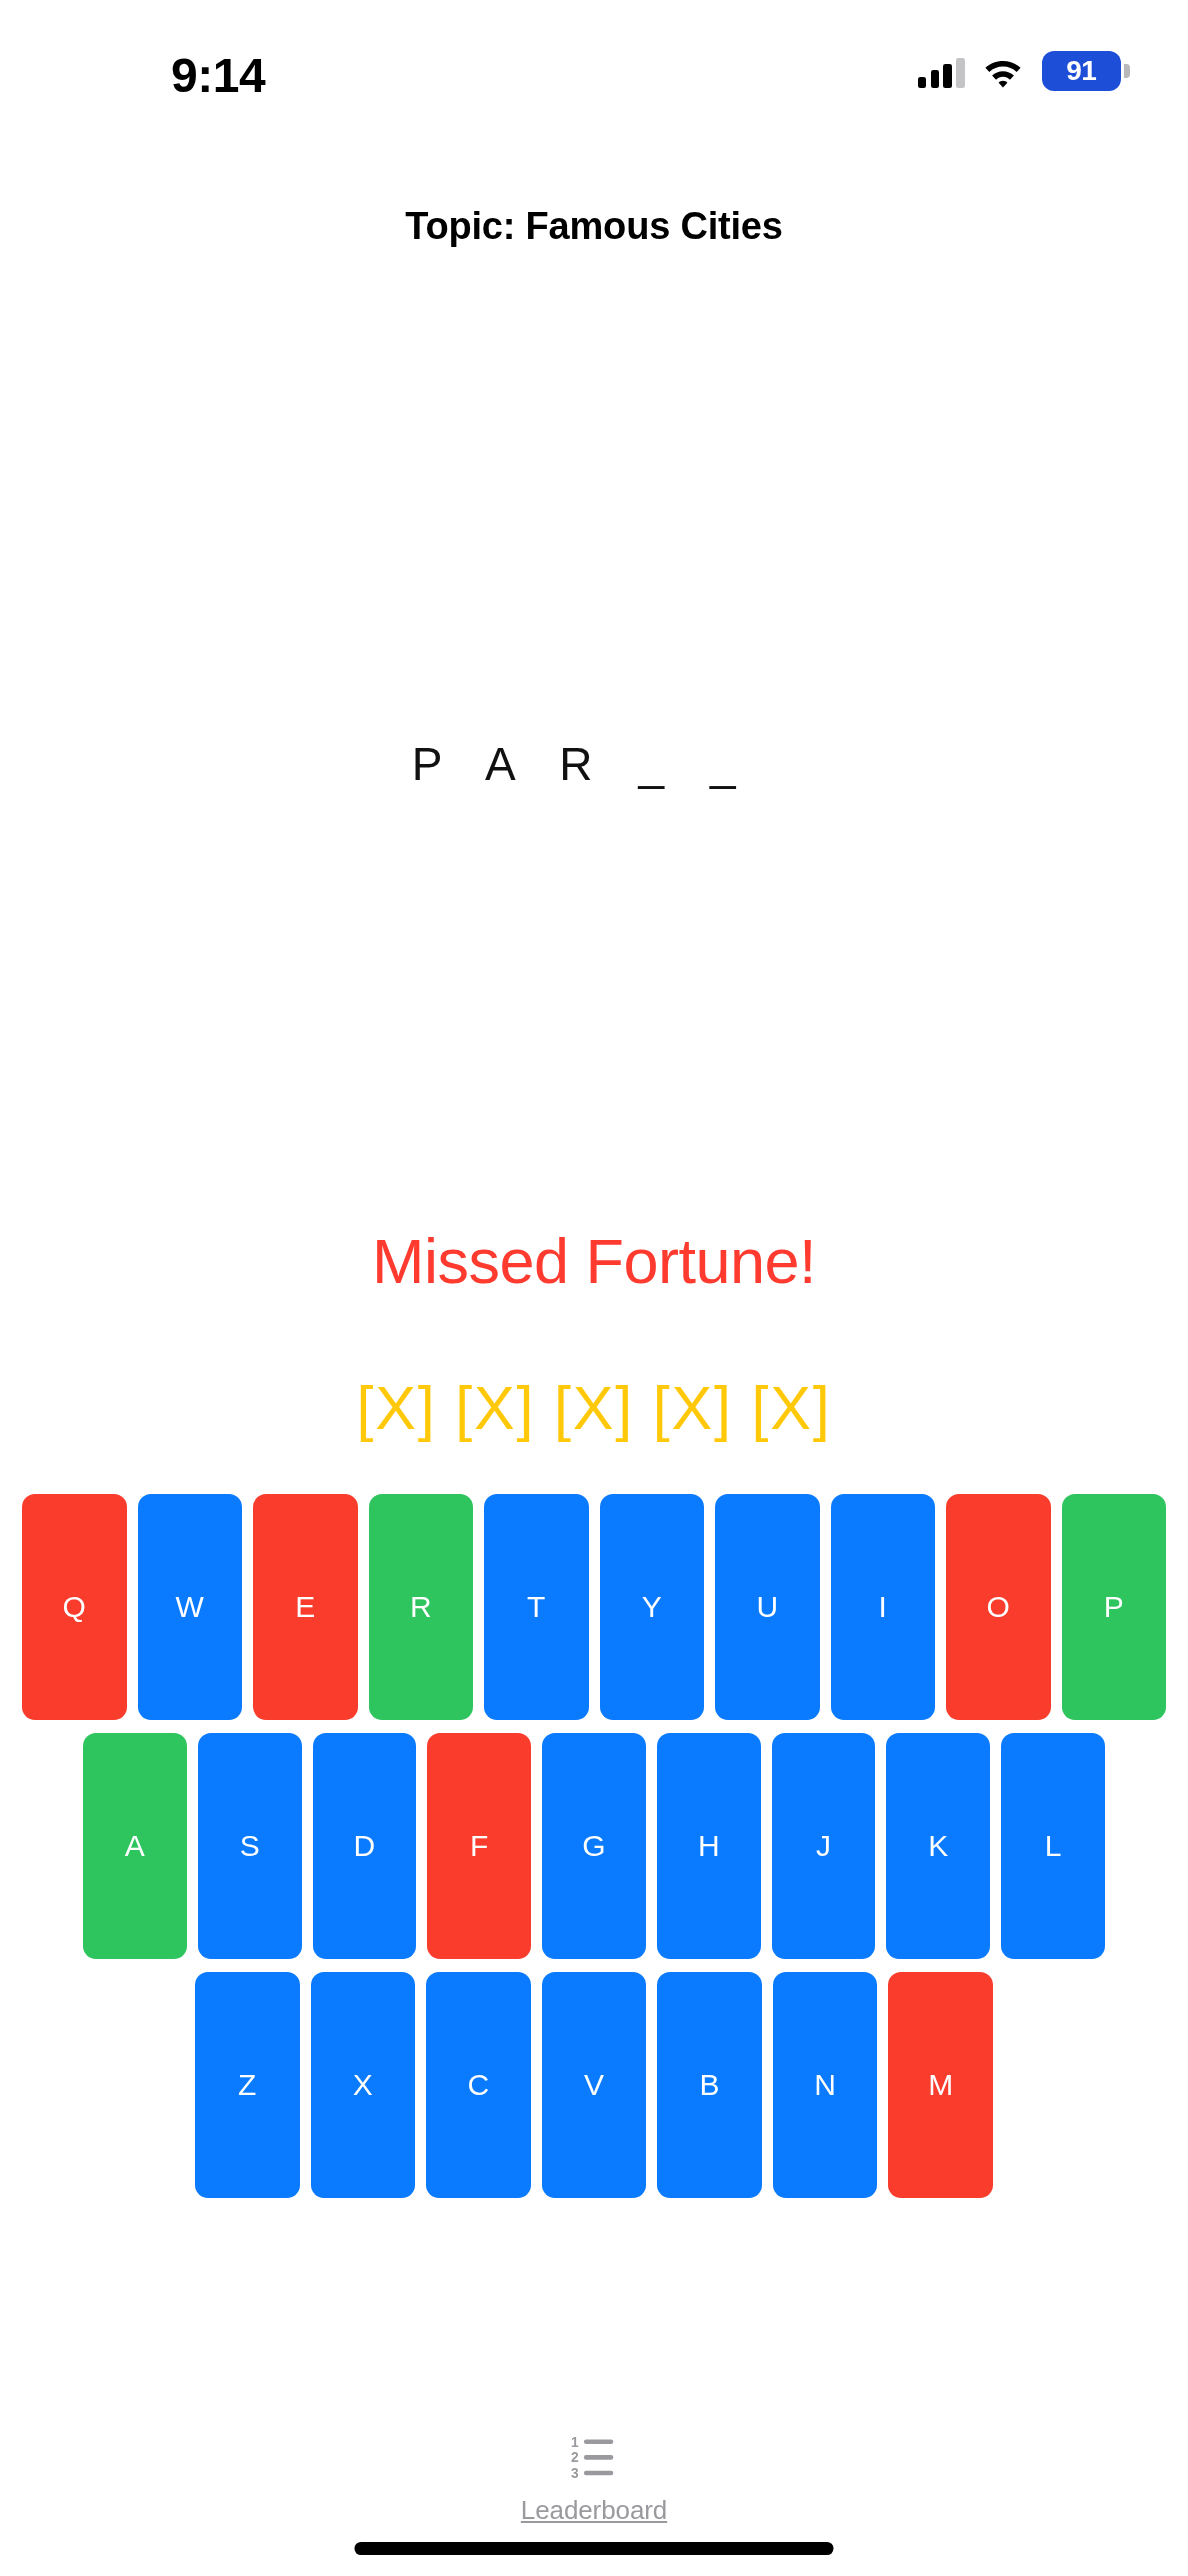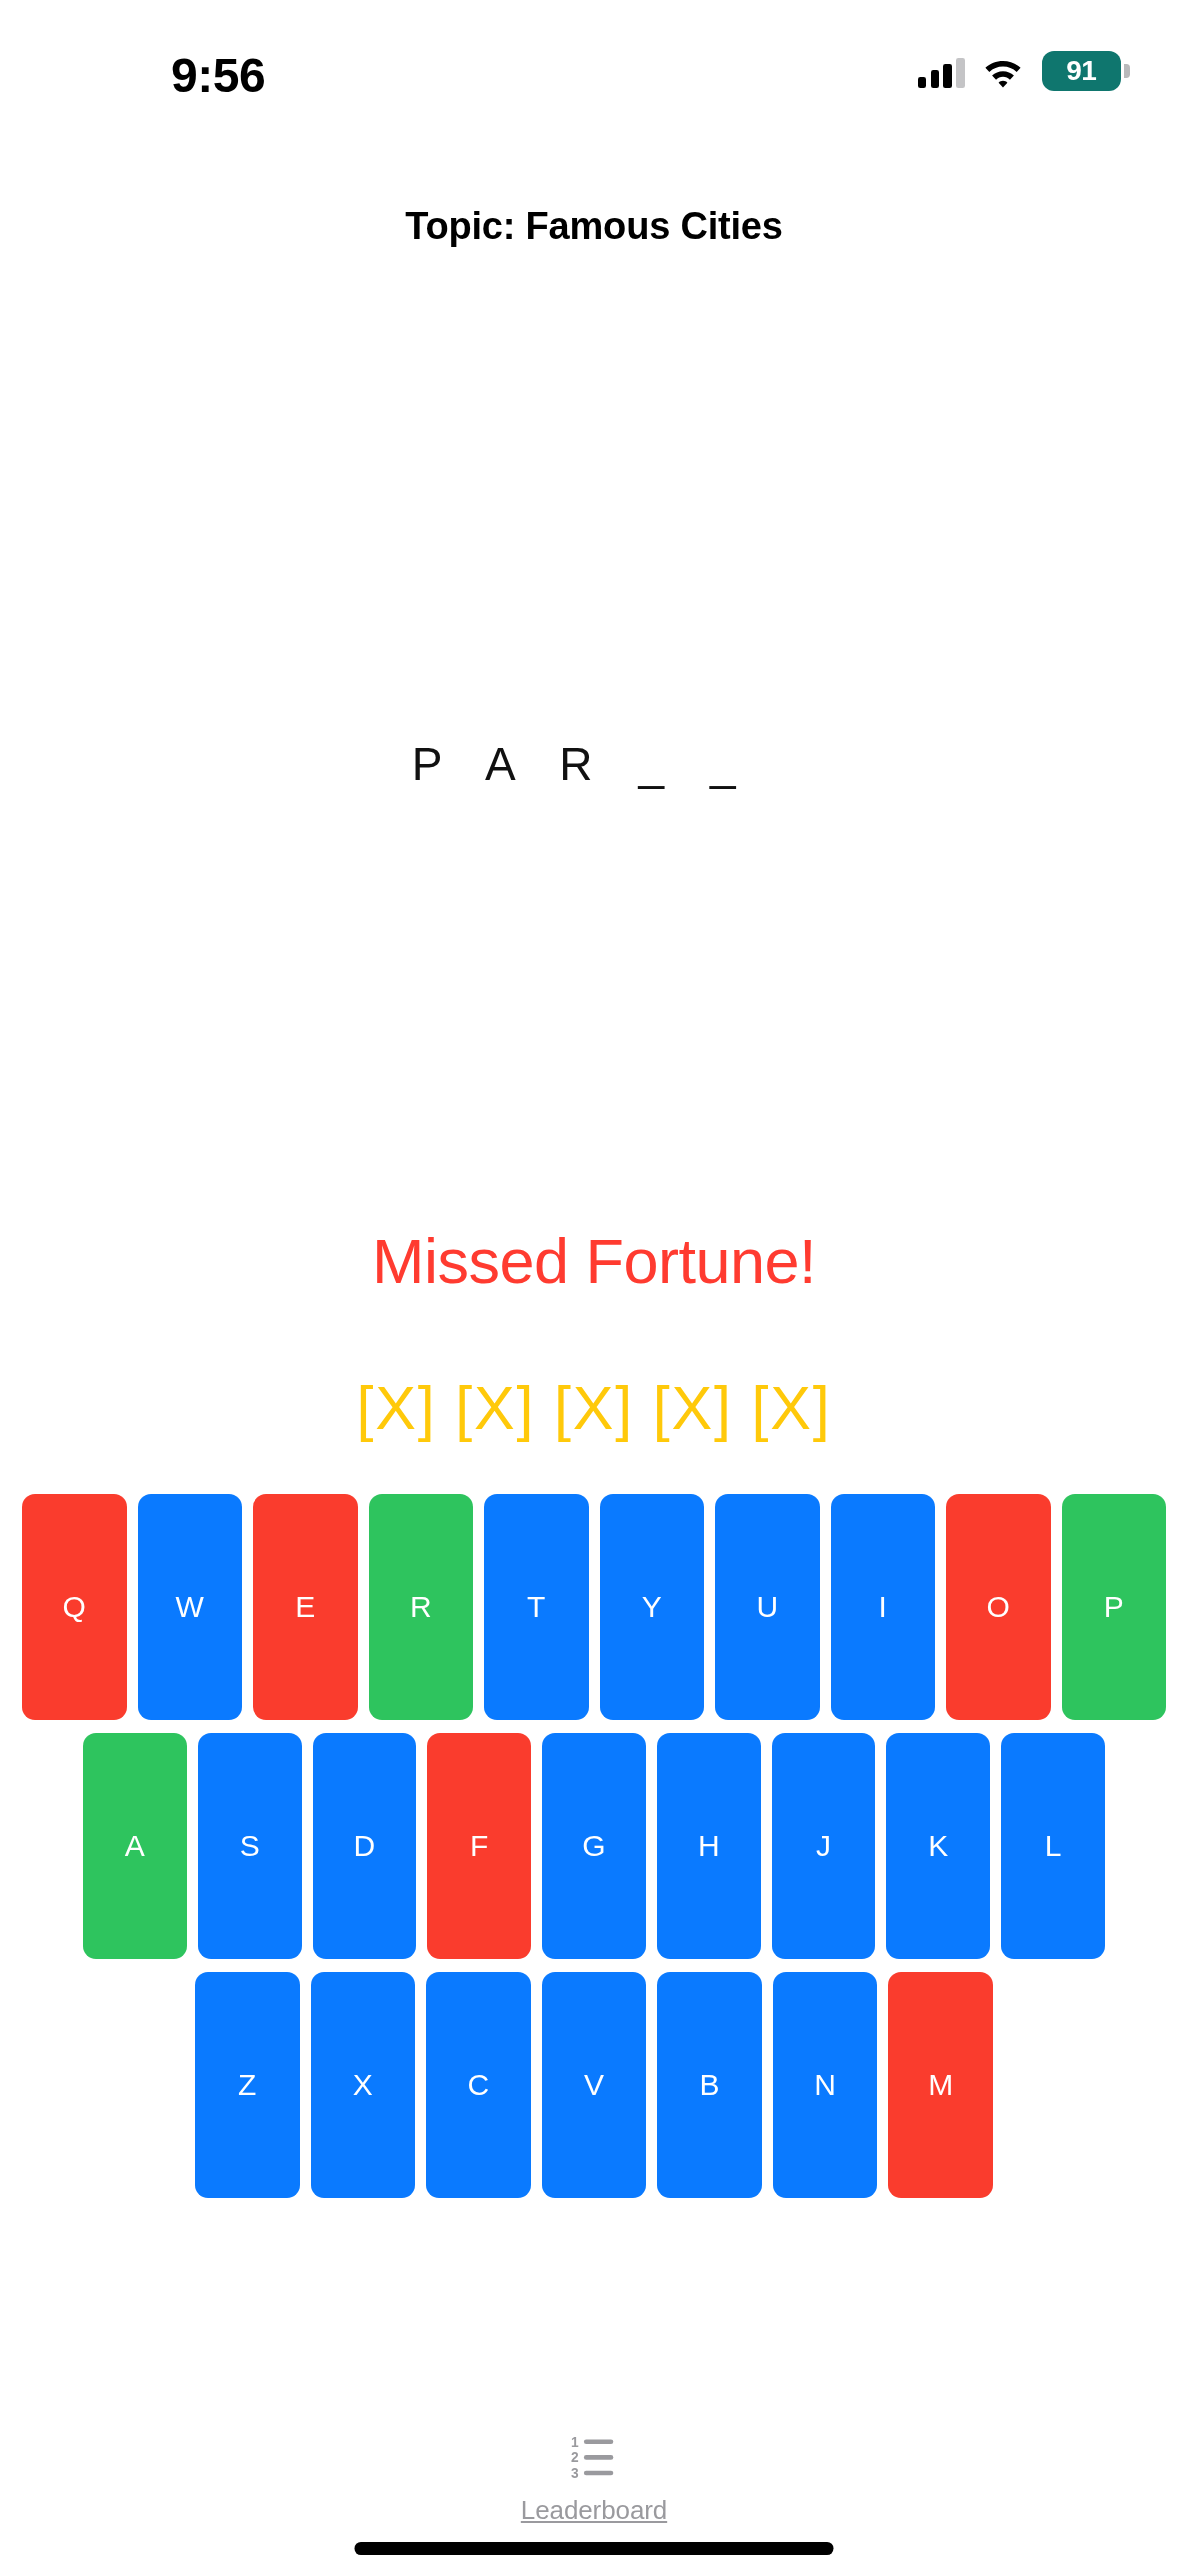--- a/index.html
+++ b/index.html
@@ -44,21 +44,21 @@
   }
   .signal i:nth-child(1){ height:11px; }
   .signal i:nth-child(2){ height:17.5px; }
   .signal i:nth-child(3){ height:24px; }
   .signal i:nth-child(4){ height:30px; background:#c4c4c6; }
 
   .wifi { width:44px; height:33px; }
   .battery-wrap { display:flex; align-items:center; }
   .battery {
     width:79px; height:40px;
-    background:#0f766e;
+    background:#1d4ed8;
     border-radius:12px;
     display:flex; align-items:center; justify-content:center;
   }
   .battery-num {
     color:#fff; font-size:28px; font-weight:700;
     letter-spacing:-0.5px;
     line-height:1;
   }
   .battery-nub {
     width:6.4px; height:14px;
@@ -184,21 +184,21 @@
     background:#000;
     border-radius:6.4px;
   }
 </style>
 </head>
 <body>
 
 <div class="screen">
 
   <div class="status-bar">
-    <div class="status-time">9:56</div>
+    <div class="status-time">9:14</div>
     <div class="status-right">
       <div class="signal">
         <i></i>
           <i></i>
           <i></i>
           <i></i>
       </div>
       <svg class="wifi" viewBox="0 0 48 36">
         <path d="M24 6.5c7.4 0 14.2 2.8 19.2 7.4l-4.3 4.6C34.9 14.7 29.7 12.6 24 12.6S13.1 14.7 9.1 18.5l-4.3-4.6C9.8 9.3 16.6 6.5 24 6.5z" fill="#000"></path>
         <path d="M24 17.6c4.6 0 8.8 1.8 11.9 4.7l-4.3 4.6C29.6 25 26.9 23.8 24 23.8s-5.6 1.2-7.6 3.1l-4.3-4.6c3.1-2.9 7.3-4.7 11.9-4.7z" fill="#000"></path>

